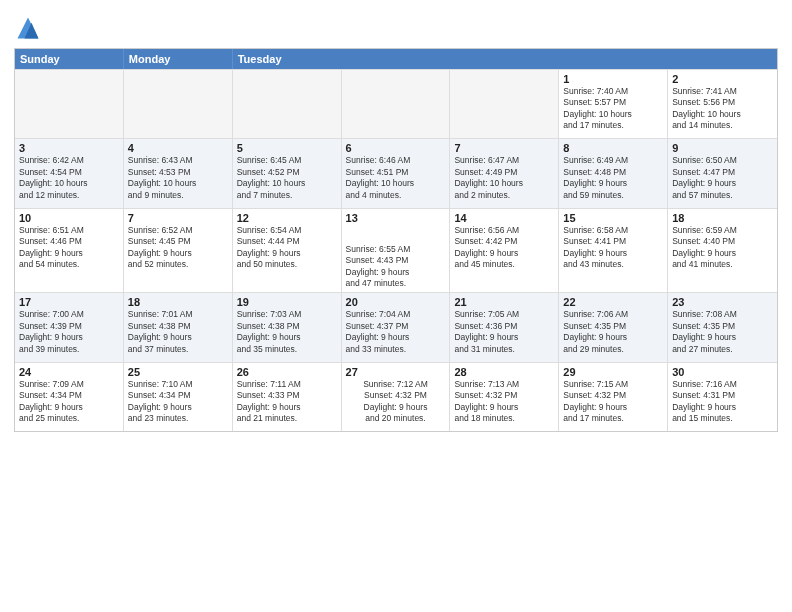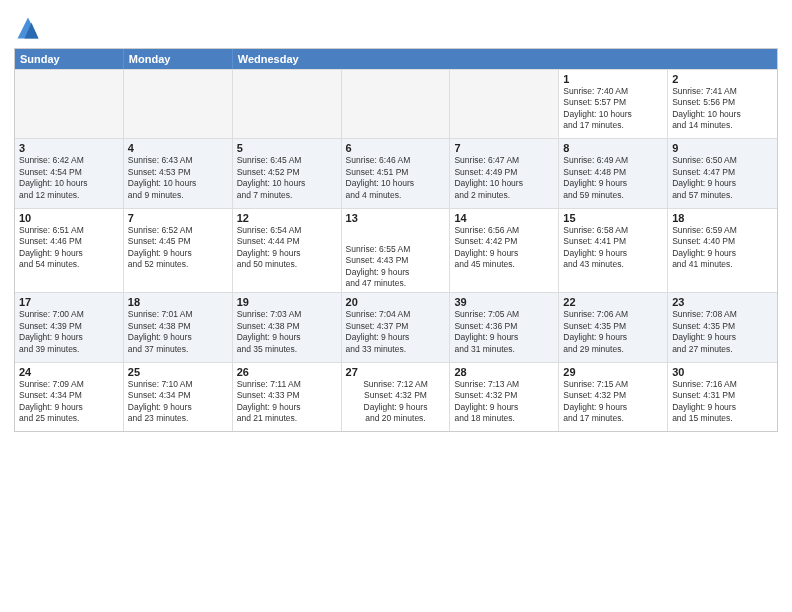--- a/index.html
+++ b/index.html
@@ -135,21 +135,21 @@
     <div class="title-section">
       <div class="month-title"></div>
       <div class="location"></div>
     </div>
   </div>
 
   <div class="calendar">
     <div class="cal-header">
     <div class="cal-header-cell">Sunday</div>
         <div class="cal-header-cell">Monday</div>
-        <div class="cal-header-cell">Wednesday</div>
+        <div class="cal-header-cell">Tuesday</div>
       </div>
     <div class="cal-body">
     <div class="cal-row">
           <div class="cal-cell empty"></div>
           <div class="cal-cell empty"></div>
           <div class="cal-cell empty"></div>
           <div class="cal-cell empty"></div>
           <div class="cal-cell empty"></div>
           <div class="cal-cell">
             <span class="day-num">1</span>
@@ -291,21 +291,21 @@
 and 35 minutes.</div>
           </div>
           <div class="cal-cell alt-row">
             <span class="day-num">20</span>
             <div class="day-info" style="white-space: pre-line;">Sunrise: 7:04 AM
 Sunset: 4:37 PM
 Daylight: 9 hours
 and 33 minutes.</div>
           </div>
           <div class="cal-cell alt-row">
-            <span class="day-num">39</span>
+            <span class="day-num">21</span>
             <div class="day-info" style="white-space: pre-line;">Sunrise: 7:05 AM
 Sunset: 4:36 PM
 Daylight: 9 hours
 and 31 minutes.</div>
           </div>
           <div class="cal-cell alt-row">
             <span class="day-num">22</span>
             <div class="day-info" style="white-space: pre-line;">Sunrise: 7:06 AM
 Sunset: 4:35 PM
 Daylight: 9 hours

